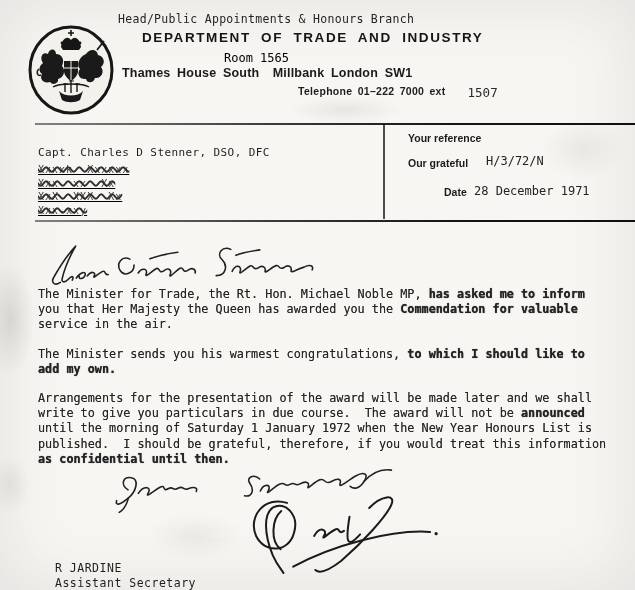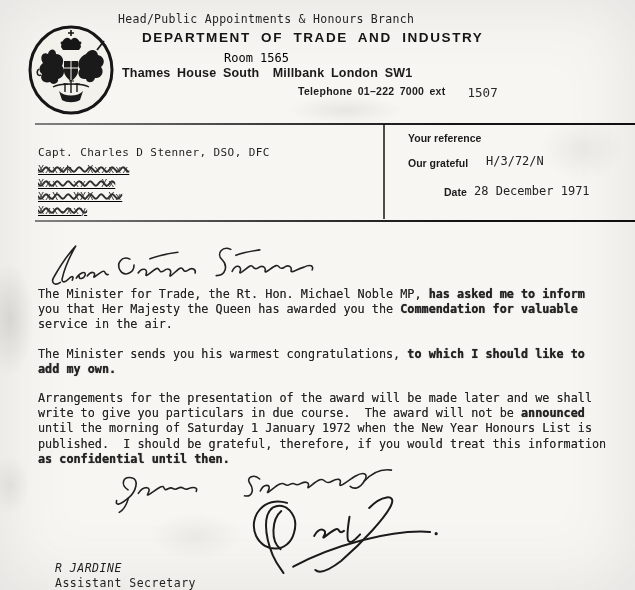--- a/index.html
+++ b/index.html
@@ -47,21 +47,21 @@
   .signature{position:absolute;left:222px;top:487px;transform:rotate(-2deg);}
 
   
   .body-block{position:absolute;left:38px;top:287px;width:590px;}
   .para{margin:0 0 14px 0;}
   .tline{font-family:"DejaVu Sans Mono",monospace;font-size:11.8px;color:#242424;line-height:15.2px;
          white-space:pre;text-shadow:0 0 .5px rgba(30,30,30,.55);}
   .tline .b{font-weight:700;text-shadow:0 0 .8px rgba(10,10,10,.85);}
 
   
-  .signame{position:absolute;left:55px;top:561px;font-size:11.5px;color:#1f1f1f;letter-spacing:.5px;white-space:pre;font-style:italic;}
+  .signame{position:absolute;left:55px;top:561px;font-size:11.5px;color:#1f1f1f;letter-spacing:.5px;white-space:pre;}
   .sigtitle{position:absolute;left:55px;top:576px;font-size:11.5px;color:#1f1f1f;letter-spacing:.5px;white-space:pre;}
 
   
   .smudge{position:absolute;border-radius:50%;pointer-events:none;}
   .s1{left:-14px;top:262px;width:48px;height:115px;background:radial-gradient(closest-side,rgba(120,114,106,.20),rgba(120,114,106,0));}
   .s2{left:540px;top:118px;width:85px;height:62px;background:radial-gradient(closest-side,rgba(120,114,106,.10),rgba(120,114,106,0));}
   .s3{left:288px;top:96px;width:115px;height:28px;background:radial-gradient(closest-side,rgba(120,114,106,.12),rgba(120,114,106,0));}
   .s4{left:148px;top:512px;width:95px;height:48px;background:radial-gradient(closest-side,rgba(120,114,106,.09),rgba(120,114,106,0));}
   .s5{left:-10px;top:455px;width:40px;height:60px;background:radial-gradient(closest-side,rgba(120,114,106,.12),rgba(120,114,106,0));}
 </style>

